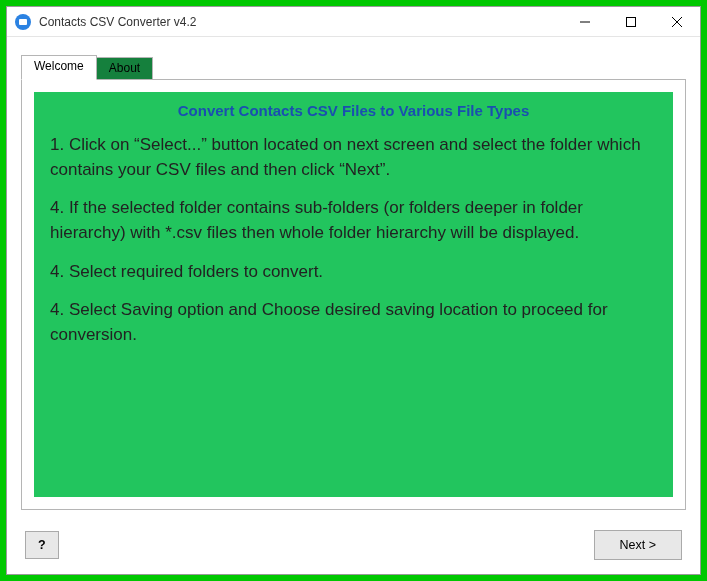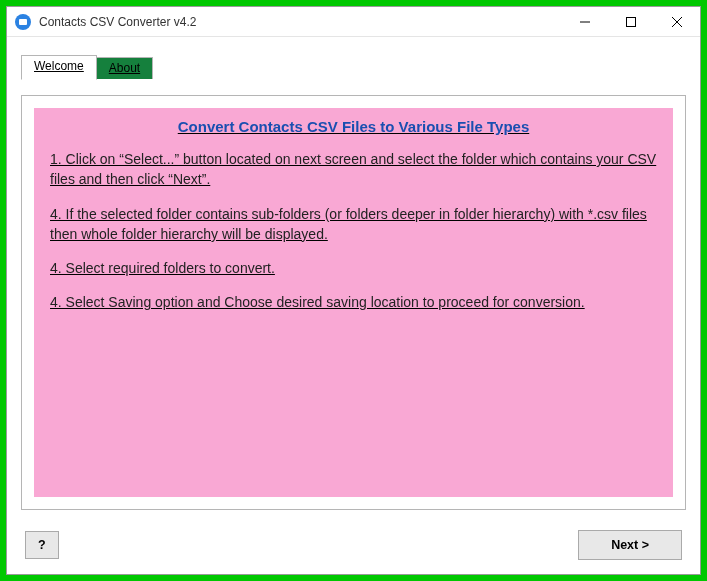--- a/index.html
+++ b/index.html
@@ -78,22 +78,21 @@
     }
     .body {
       flex: 1;
       padding: 18px 14px 10px 14px;
       display: flex;
       flex-direction: column;
     }
     .tabs {
       display: flex;
       position: relative;
-      margin-bottom: 16px;
-      text-decoration: underline;
+      margin-bottom: 0;
     }
     .tab {
       padding: 3px 12px 4px 12px;
       font-size: 12px;
       border: 1px solid #b5b5b5;
       border-bottom: none;
       background: #15803d;
       margin-right: 0;
       cursor: pointer;
       position: relative;
@@ -111,34 +110,33 @@
     .tab:first-child { border-left: 1px solid #b5b5b5; }
     .tab-content {
       border: 1px solid #b5b5b5;
       flex: 1;
       padding: 12px;
       background: #fff;
       display: flex;
       flex-direction: column;
     }
     .content-pane {
-      background: #f9a8d4;
+      background: #22c55e;
       flex: 1;
       padding: 10px 16px 20px 16px;
-      text-decoration: underline;
     }
     .content-title {
       text-align: center;
       color: #1a4fb0;
       font-weight: bold;
       font-size: 15px;
       margin-bottom: 14px;
     }
     .step {
-      font-size: 14px;
+      font-size: 17px;
       color: #222;
       margin-bottom: 14px;
       line-height: 1.45;
     }
     .step.extra-gap { }
     .footer {
       display: flex;
       justify-content: space-between;
       align-items: center;
       padding: 10px 18px 14px 18px;
@@ -149,22 +147,22 @@
       padding: 6px 18px;
       font-size: 12.5px;
       cursor: pointer;
       font-family: inherit;
     }
     .btn.help {
       padding: 6px 12px;
       font-weight: bold;
     }
     .btn.next {
-      font-weight: bold;
-      padding: 7px 32px;
+      font-weight: normal;
+      padding: 7px 25px;
     }
   </style>
 </head>
 <body>
 
 <div class="window">
   <div class="titlebar">
     <div class="titlebar-icon"></div>
     <div class="titlebar-title">Contacts CSV Converter v4.2</div>
     <div class="titlebar-controls">

